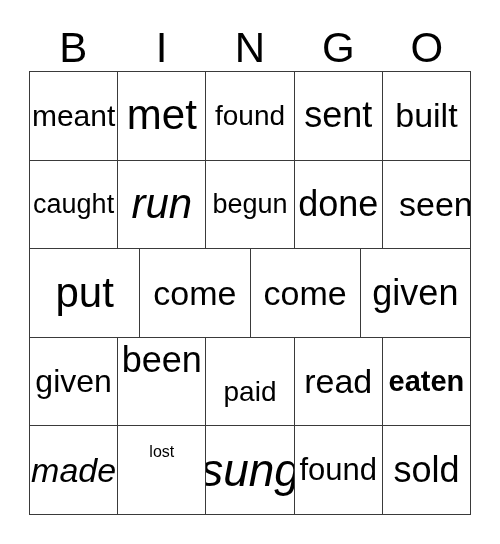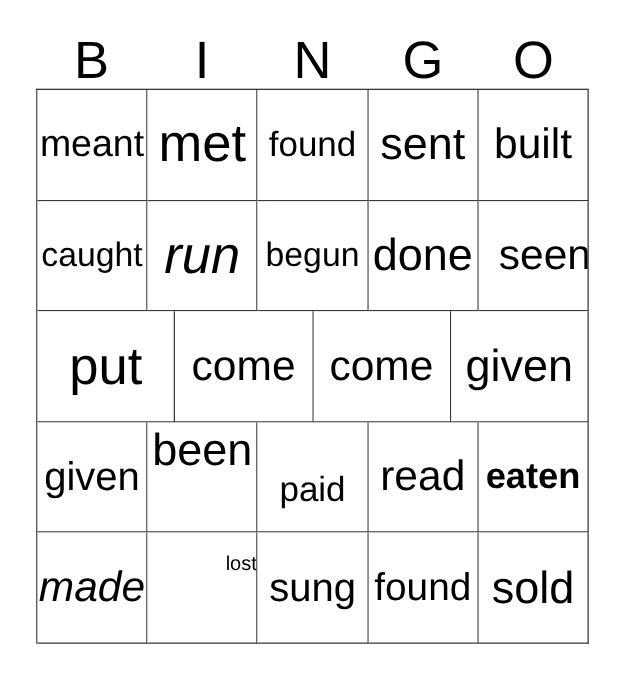--- a/index.html
+++ b/index.html
@@ -79,21 +79,21 @@
     text-align: center;
     line-height: 1.02;
     white-space: nowrap;
     color: #000000;
     font-weight: 400;
   }
 
   
   .grid-cell.align-top { align-items: flex-start; }
   .grid-cell.align-top .cell-text { padding-top: 4px; }
-  .grid-cell.align-upper { align-items: flex-start; justify-content: flex-end; }
+  .grid-cell.align-upper { align-items: flex-start; }
   .grid-cell.align-upper .cell-text { padding-top: 18px; }
 </style>
 </head>
 <body>
 
 <div id="card">
 
   <div id="header-row">
     <div class="header-letter">B</div>
     <div class="header-letter">I</div>
@@ -169,21 +169,21 @@
         </div>
     </div>
     <div class="grid-row">
       <div class="grid-cell">
           <span class="cell-text" style="font-size: 34px; font-style: italic;">made</span>
         </div>
       <div class="grid-cell align-upper">
           <span class="cell-text" style="font-size: 16px;">lost</span>
         </div>
       <div class="grid-cell">
-          <span class="cell-text" style="font-size: 32px;">sung</span>
+          <span class="cell-text" style="font-size: 46px; font-style: italic;">sung</span>
         </div>
       <div class="grid-cell">
           <span class="cell-text" style="font-size: 31px;">found</span>
         </div>
       <div class="grid-cell">
           <span class="cell-text" style="font-size: 36px;">sold</span>
         </div>
     </div>
   </div>
 

